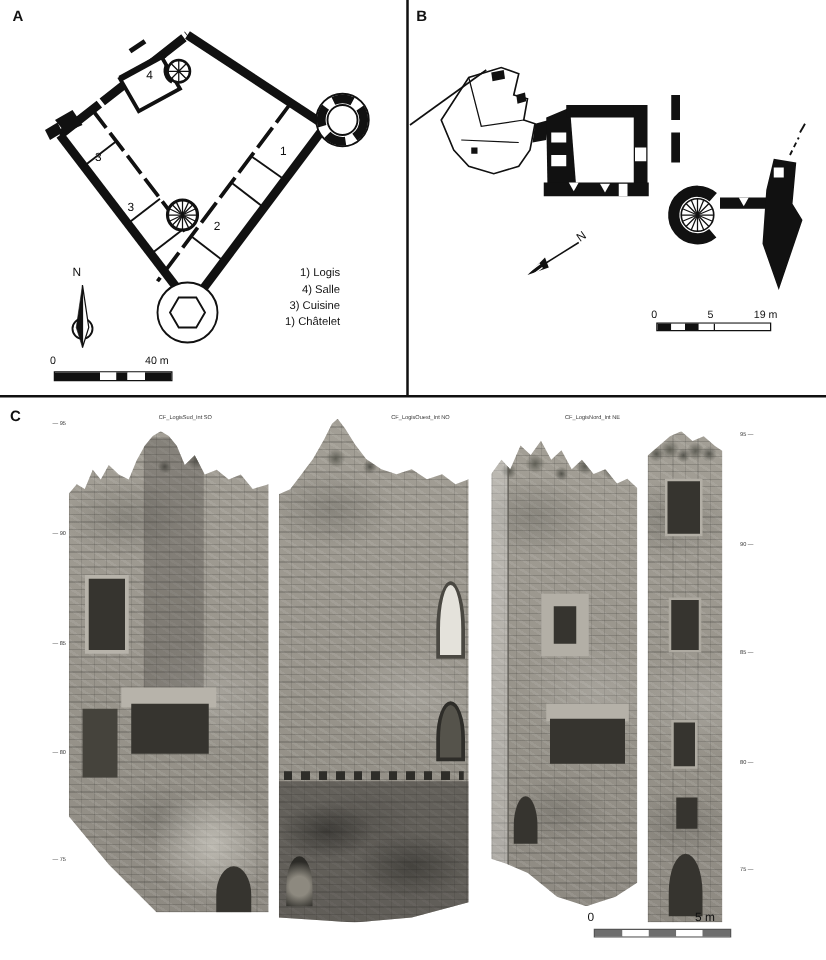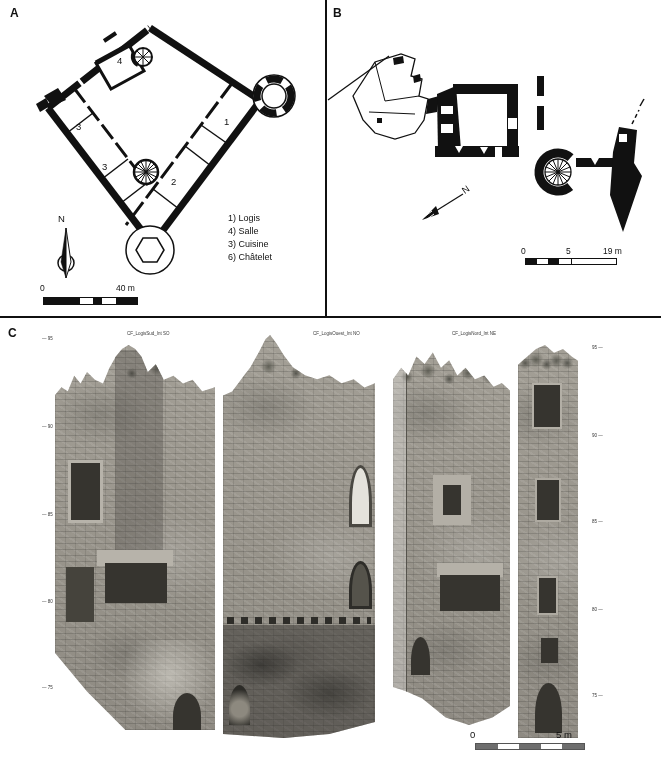--- a/index.html
+++ b/index.html
@@ -121,25 +121,25 @@
     </g>
   </svg>
 
   <span class="lbl room-no" style="left:224px;top:116px;">1</span>
   <span class="lbl room-no" style="left:171px;top:176px;">2</span>
   <span class="lbl room-no" style="left:76px;top:121px;">3</span>
   <span class="lbl room-no" style="left:102px;top:161px;">3</span>
   <span class="lbl room-no" style="left:117px;top:55px;">4</span>
   <span class="lbl room-no" style="left:58px;top:213px;">N</span>
 
-  <div class="abs" style="left:228px;top:212px;">
+  <div class="abs" style="left:228px;top:212px;text-align:right;">
     <div class="legend-line">1) Logis</div>
     <div class="legend-line">4) Salle</div>
     <div class="legend-line">3) Cuisine</div>
-    <div class="legend-line">6) Châtelet</div>
+    <div class="legend-line">1) Châtelet</div>
   </div>
 
   <span class="lbl scale-lbl" style="left:40px;top:283px;">0</span>
   <span class="lbl scale-lbl" style="left:116px;top:283px;">40 m</span>
   <div class="sbar" style="left:43px;top:297px;width:95px;height:8px;">
     <div class="seg" style="width:36px;background:#111;"></div>
     <div class="seg" style="width:13px;background:#fff;"></div>
     <div class="seg" style="width:9px;background:#111;"></div>
     <div class="seg" style="width:14px;background:#fff;"></div>
     <div class="seg" style="width:21px;background:#111;"></div>

